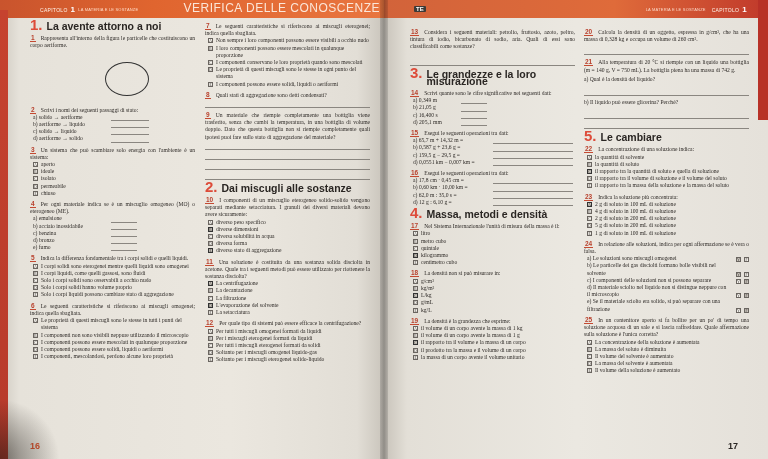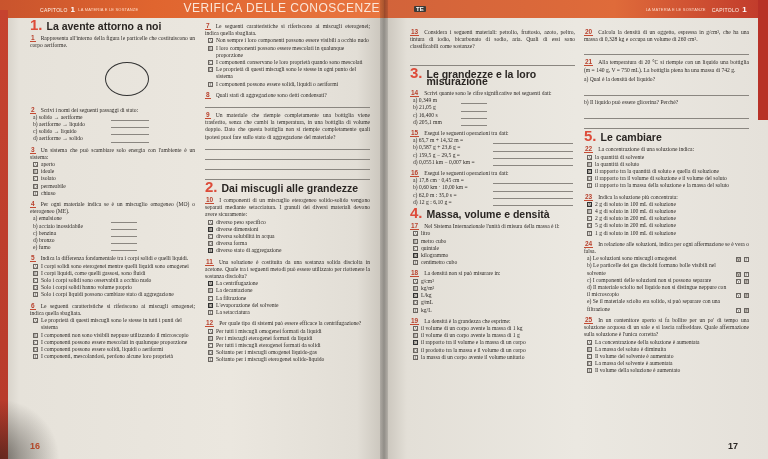--- a/index.html
+++ b/index.html
@@ -217,21 +217,21 @@
       <div class="q">
         <div class="qtext"><span class="qn">9</span><span>Un materiale che riempie completamente una bottiglia viene trasferito, senza che cambi la temperatura, in una bottiglia di volume doppio. Dato che questa bottiglia non si riempie completamente quali ipotesi puoi fare sullo stato di aggregazione del materiale?</span></div>
         <div class="ans-line"></div>
         <div class="ans-line"></div>
         <div class="ans-line"></div>
         <div class="ans-line"></div>
       </div>
 
       <div class="sec">
           <span class="num">2.</span>
-          <span>Dai miscugli alle grandezze</span>
+          <span>Dai miscugli alle sostanze</span>
         </div>
 
       <div class="q">
         <div class="qtext"><span class="qn">10</span><span>I componenti di un miscuglio eterogeneo solido-solido vengono separati mediante setacciatura. I granuli dei diversi materiali devono avere sicuramente:</span></div>
         <div class="opt">
             <span class="box">A</span>
             <span>diverso peso specifico</span>
           </div>
         <div class="opt marked">
             <span class="box">B</span>
@@ -379,21 +379,21 @@
             <span class="line" style="width:80px"></span>
           </div>
         <div class="fill">
             <span class="lbl" style="width:80px">d) 12 g : 6,10 g =</span>
             <span class="line" style="width:80px"></span>
           </div>
       </div>
 
       <div class="sec">
           <span class="num">4.</span>
-          <span>Massa, volume e densità</span>
+          <span>Massa, metodi e densità</span>
         </div>
 
       <div class="q">
         <div class="qtext"><span class="qn">17</span><span>Nel Sistema Internazionale l'unità di misura della massa è il:</span></div>
         <div class="opt">
             <span class="box">A</span>
             <span>litro</span>
           </div>
         <div class="opt">
             <span class="box">B</span>

